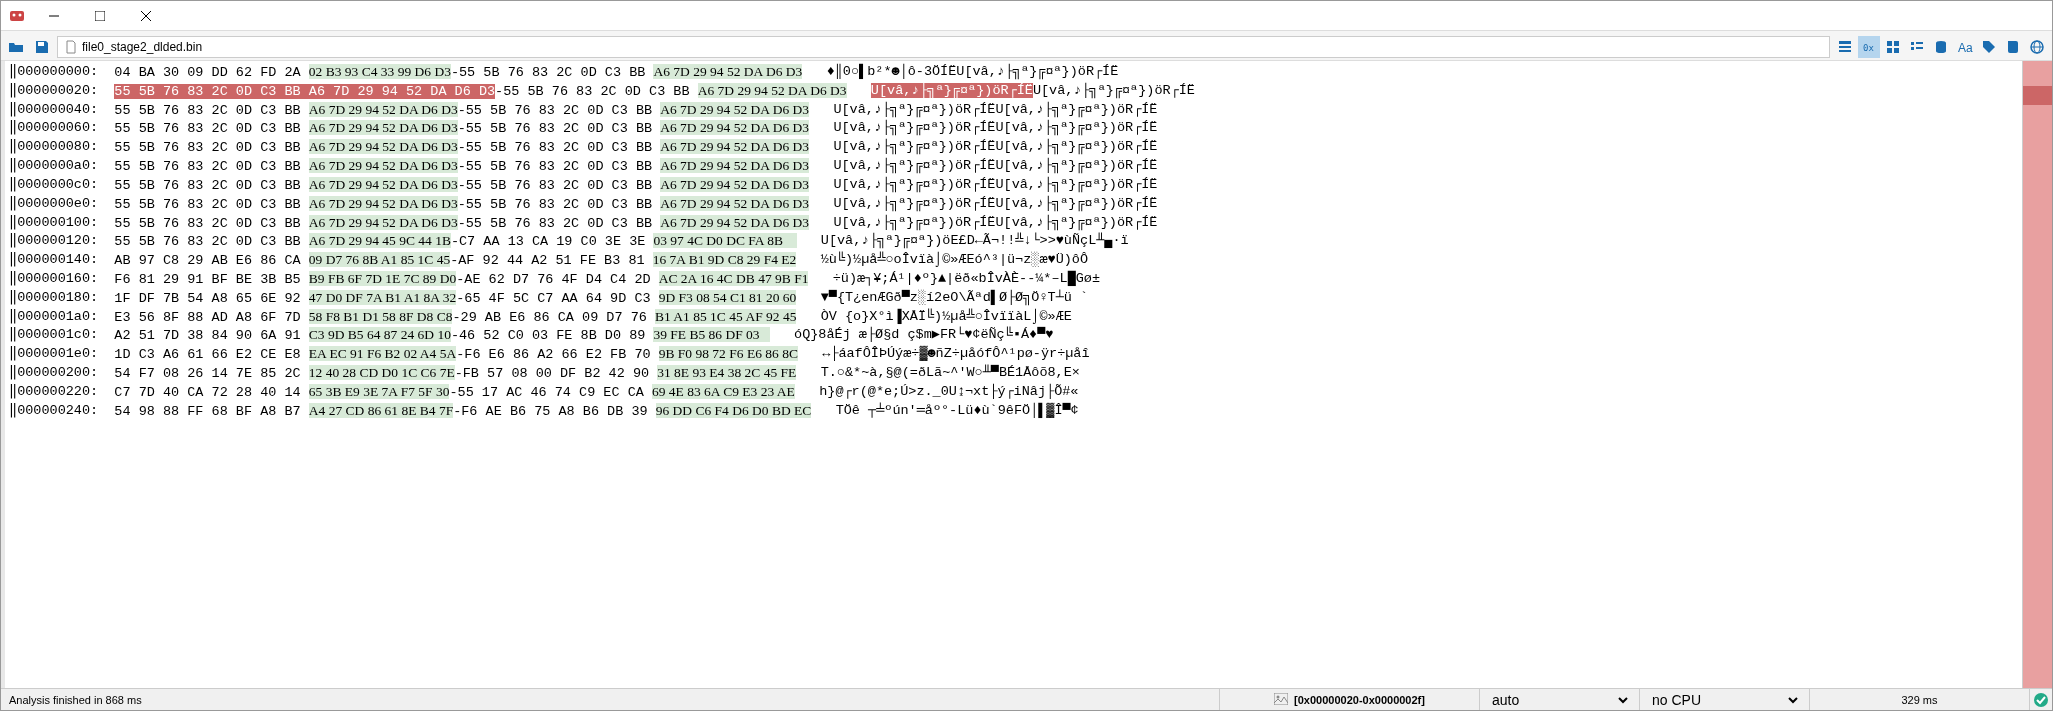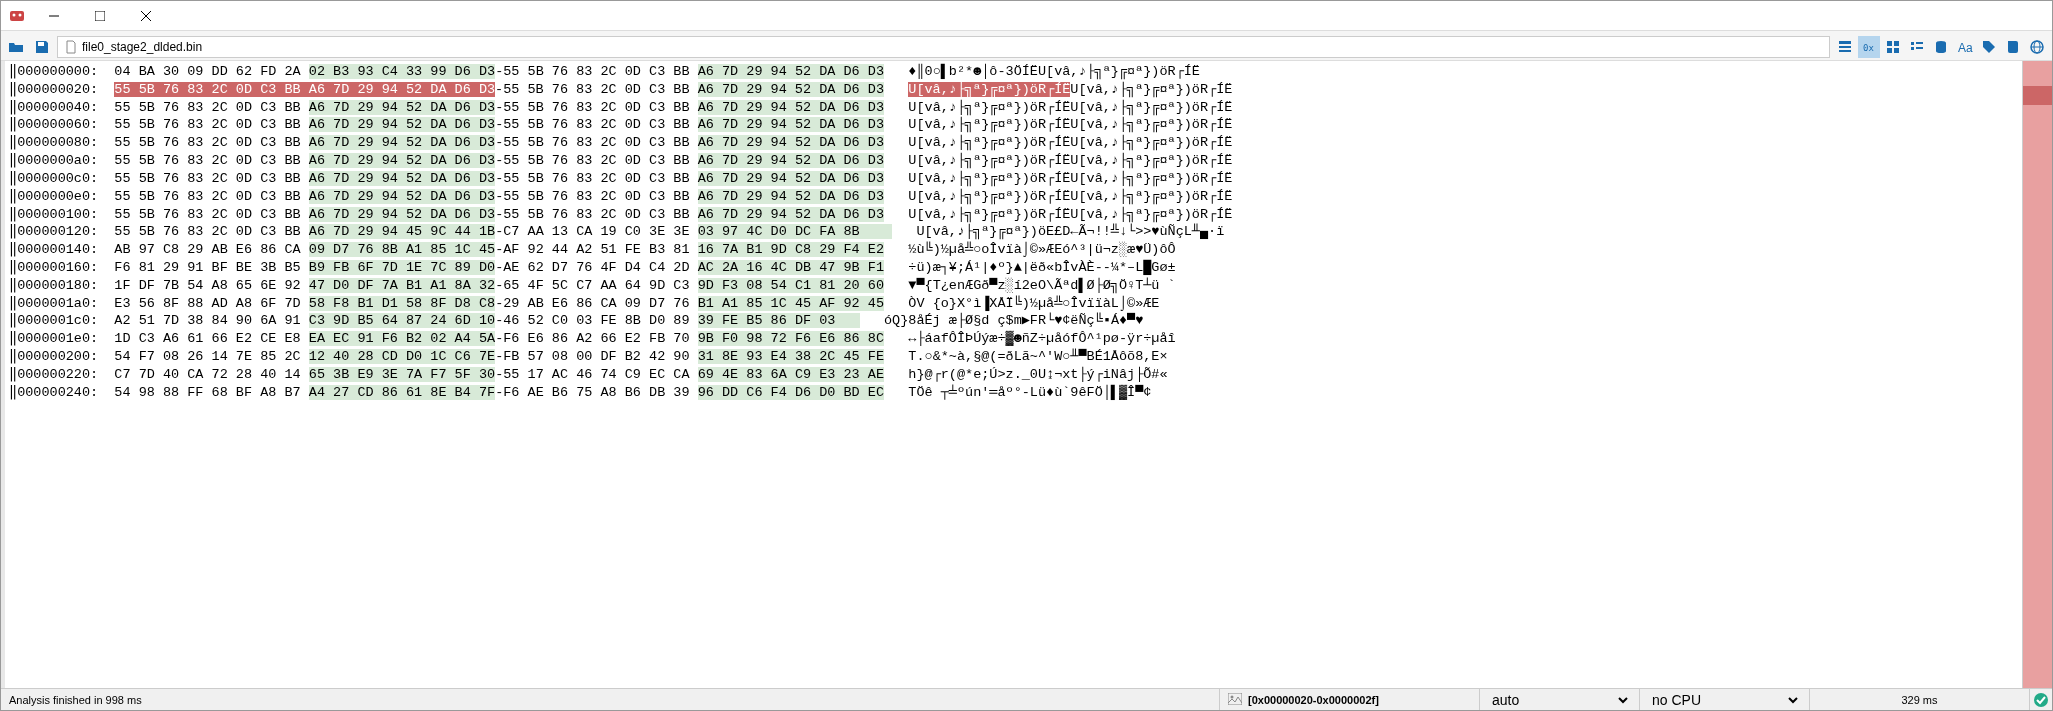--- a/index.html
+++ b/index.html
@@ -17,21 +17,21 @@
 .toolbar-btn.active { background: #b5d5ee; }
 .path-input { flex: 1; height: 22px; border: 1px solid #ccc; padding: 0 6px; font-size: 12px; background: #fff; display: flex; align-items: center; gap: 4px; }
 .path-input .file-icon { width: 14px; height: 14px; }
 .toolbar-right { display: flex; gap: 2px; }
 .content { flex: 1; display: flex; overflow: hidden; text-align: right; }
 .gutter { width: 4px; background: #e8e8e8; }
 .hex-view { flex: 1; overflow: auto; background: #fff; font-family: 'Consolas', 'Courier New', monospace; font-size: 13.5px; line-height: 1.32; padding: 2px 4px; white-space: pre; }
 .hex-line { display: flex; }
 .addr { color: #000; }
 .hex-sel { background: #c66; color: #fff; }
-.hex-hl { background: #d8ead8; }
+.hex-hl { background: #d8ead8; font-family: Liberation Serif, serif; }
 .ascii-sel { background: #c66; color: #fff; }
 .minimap { width: 30px; background: #f0d0d0; border-left: 1px solid #ccc; position: relative; }
 .minimap-slice { position: absolute; left: 0; right: 0; }
 .statusbar { height: 22px; display: flex; align-items: center; background: #f0f0f0; border-top: 1px solid #ccc; font-size: 11px; }
 .status-section { padding: 0 8px; border-right: 1px solid #ccc; height: 100%; display: flex; align-items: center; }
 .status-section.flex { flex: 1; }
 .status-select { border: none; background: transparent; font-size: 14px; width: 100%; }
 .status-center { font-weight: bold; }
 .status-ok { width: 22px; display: flex; align-items: center; justify-content: center; }
 </style>
@@ -149,22 +149,22 @@
   <div class="content">
     <div class="gutter"></div>
     <div class="hex-view" id="hex-view"><div class="hex-line"><span class="addr">‖000000000:  </span><span><span>04 BA 30 09 DD 62 FD 2A </span><span class="hex-hl">02 B3 93 C4 33 99 D6 D3</span><span>-55 5B 76 83 2C 0D C3 BB </span><span class="hex-hl">A6 7D 29 94 52 DA D6 D3</span></span><span>   </span><span>♦║0○▌b²*☻│ô-3ÖÍËU[vâ,♪├╗ª}╔¤ª})öR┌ÍË</span></div><div class="hex-line"><span class="addr">‖000000020:  </span><span><span class="hex-sel">55 5B 76 83 2C 0D C3 BB A6 7D 29 94 52 DA D6 D3</span><span>-55 5B 76 83 2C 0D C3 BB </span><span class="hex-hl">A6 7D 29 94 52 DA D6 D3</span></span><span>   </span><span><span class="ascii-sel">U[vâ,♪├╗ª}╔¤ª})öR┌ÍË</span><span>U[vâ,♪├╗ª}╔¤ª})öR┌ÍË</span></span></div><div class="hex-line"><span class="addr">‖000000040:  </span><span><span>55 5B 76 83 2C 0D C3 BB </span><span class="hex-hl">A6 7D 29 94 52 DA D6 D3</span><span>-55 5B 76 83 2C 0D C3 BB </span><span class="hex-hl">A6 7D 29 94 52 DA D6 D3</span></span><span>   </span><span>U[vâ,♪├╗ª}╔¤ª})öR┌ÍËU[vâ,♪├╗ª}╔¤ª})öR┌ÍË</span></div><div class="hex-line"><span class="addr">‖000000060:  </span><span><span>55 5B 76 83 2C 0D C3 BB </span><span class="hex-hl">A6 7D 29 94 52 DA D6 D3</span><span>-55 5B 76 83 2C 0D C3 BB </span><span class="hex-hl">A6 7D 29 94 52 DA D6 D3</span></span><span>   </span><span>U[vâ,♪├╗ª}╔¤ª})öR┌ÍËU[vâ,♪├╗ª}╔¤ª})öR┌ÍË</span></div><div class="hex-line"><span class="addr">‖000000080:  </span><span><span>55 5B 76 83 2C 0D C3 BB </span><span class="hex-hl">A6 7D 29 94 52 DA D6 D3</span><span>-55 5B 76 83 2C 0D C3 BB </span><span class="hex-hl">A6 7D 29 94 52 DA D6 D3</span></span><span>   </span><span>U[vâ,♪├╗ª}╔¤ª})öR┌ÍËU[vâ,♪├╗ª}╔¤ª})öR┌ÍË</span></div><div class="hex-line"><span class="addr">‖0000000a0:  </span><span><span>55 5B 76 83 2C 0D C3 BB </span><span class="hex-hl">A6 7D 29 94 52 DA D6 D3</span><span>-55 5B 76 83 2C 0D C3 BB </span><span class="hex-hl">A6 7D 29 94 52 DA D6 D3</span></span><span>   </span><span>U[vâ,♪├╗ª}╔¤ª})öR┌ÍËU[vâ,♪├╗ª}╔¤ª})öR┌ÍË</span></div><div class="hex-line"><span class="addr">‖0000000c0:  </span><span><span>55 5B 76 83 2C 0D C3 BB </span><span class="hex-hl">A6 7D 29 94 52 DA D6 D3</span><span>-55 5B 76 83 2C 0D C3 BB </span><span class="hex-hl">A6 7D 29 94 52 DA D6 D3</span></span><span>   </span><span>U[vâ,♪├╗ª}╔¤ª})öR┌ÍËU[vâ,♪├╗ª}╔¤ª})öR┌ÍË</span></div><div class="hex-line"><span class="addr">‖0000000e0:  </span><span><span>55 5B 76 83 2C 0D C3 BB </span><span class="hex-hl">A6 7D 29 94 52 DA D6 D3</span><span>-55 5B 76 83 2C 0D C3 BB </span><span class="hex-hl">A6 7D 29 94 52 DA D6 D3</span></span><span>   </span><span>U[vâ,♪├╗ª}╔¤ª})öR┌ÍËU[vâ,♪├╗ª}╔¤ª})öR┌ÍË</span></div><div class="hex-line"><span class="addr">‖000000100:  </span><span><span>55 5B 76 83 2C 0D C3 BB </span><span class="hex-hl">A6 7D 29 94 52 DA D6 D3</span><span>-55 5B 76 83 2C 0D C3 BB </span><span class="hex-hl">A6 7D 29 94 52 DA D6 D3</span></span><span>   </span><span>U[vâ,♪├╗ª}╔¤ª})öR┌ÍËU[vâ,♪├╗ª}╔¤ª})öR┌ÍË</span></div><div class="hex-line"><span class="addr">‖000000120:  </span><span><span>55 5B 76 83 2C 0D C3 BB </span><span class="hex-hl">A6 7D 29 94 45 9C 44 1B</span><span>-C7 AA 13 CA 19 C0 3E 3E </span><span class="hex-hl">03 97 4C D0 DC FA 8B    </span></span><span>   </span><span>U[vâ,♪├╗ª}╔¤ª})öE£D←Ã¬!!╩↓└&gt;&gt;♥ùÑçL╨▄·ï</span></div><div class="hex-line"><span class="addr">‖000000140:  </span><span><span>AB 97 C8 29 AB E6 86 CA </span><span class="hex-hl">09 D7 76 8B A1 85 1C 45</span><span>-AF 92 44 A2 51 FE B3 81 </span><span class="hex-hl">16 7A B1 9D C8 29 F4 E2</span></span><span>   </span><span>½ù╚)½µå╩○oÎvïà⌡©»ÆEó^³|ü¬z░æ♥Ü)ôÔ</span></div><div class="hex-line"><span class="addr">‖000000160:  </span><span><span>F6 81 29 91 BF BE 3B B5 </span><span class="hex-hl">B9 FB 6F 7D 1E 7C 89 D0</span><span>-AE 62 D7 76 4F D4 C4 2D </span><span class="hex-hl">AC 2A 16 4C DB 47 9B F1</span></span><span>   </span><span>÷ü)æ┐¥;Á¹|♦º}▲|ëð«bÎvÀÈ--¼*–L█Gø±</span></div><div class="hex-line"><span class="addr">‖000000180:  </span><span><span>1F DF 7B 54 A8 65 6E 92 </span><span class="hex-hl">47 D0 DF 7A B1 A1 8A 32</span><span>-65 4F 5C C7 AA 64 9D C3 </span><span class="hex-hl">9D F3 08 54 C1 81 20 60</span></span><span>   </span><span>▼▀{T¿enÆGð▀z░í2eO\Ãªd▌Ø├Ø╗Ö♀T┴ü `</span></div><div class="hex-line"><span class="addr">‖0000001a0:  </span><span><span>E3 56 8F 88 AD A8 6F 7D </span><span class="hex-hl">58 F8 B1 D1 58 8F D8 C8</span><span>-29 AB E6 86 CA 09 D7 76 </span><span class="hex-hl">B1 A1 85 1C 45 AF 92 45</span></span><span>   </span><span>ÒV {o}X°ì▐XÅÏ╚)½µå╩○ÎvïïàL⌡©»ÆE</span></div><div class="hex-line"><span class="addr">‖0000001c0:  </span><span><span>A2 51 7D 38 84 90 6A 91 </span><span class="hex-hl">C3 9D B5 64 87 24 6D 10</span><span>-46 52 C0 03 FE 8B D0 89 </span><span class="hex-hl">39 FE B5 86 DF 03   </span></span><span>   </span><span>óQ}8åÉj æ├Ø§d ç$m▶FR└♥¢ëÑç╚▪Á♦▀♥</span></div><div class="hex-line"><span class="addr">‖0000001e0:  </span><span><span>1D C3 A6 61 66 E2 CE E8 </span><span class="hex-hl">EA EC 91 F6 B2 02 A4 5A</span><span>-F6 E6 86 A2 66 E2 FB 70 </span><span class="hex-hl">9B F0 98 72 F6 E6 86 8C</span></span><span>   </span><span>↔├áafÔÎÞÚýæ÷▓☻ñZ÷µåófÔ^¹pø-ÿr÷µåî</span></div><div class="hex-line"><span class="addr">‖000000200:  </span><span><span>54 F7 08 26 14 7E 85 2C </span><span class="hex-hl">12 40 28 CD D0 1C C6 7E</span><span>-FB 57 08 00 DF B2 42 90 </span><span class="hex-hl">31 8E 93 E4 38 2C 45 FE</span></span><span>   </span><span>T.○&amp;*~à,§@(=ðLã~^'W○╨▀BÉ1Åôõ8,E×</span></div><div class="hex-line"><span class="addr">‖000000220:  </span><span><span>C7 7D 40 CA 72 28 40 14 </span><span class="hex-hl">65 3B E9 3E 7A F7 5F 30</span><span>-55 17 AC 46 74 C9 EC CA </span><span class="hex-hl">69 4E 83 6A C9 E3 23 AE</span></span><span>   </span><span>h}@┌r(@*e;Ú&gt;z._0U↨¬xt├ý┌iNâj├Õ#«</span></div><div class="hex-line"><span class="addr">‖000000240:  </span><span><span>54 98 88 FF 68 BF A8 B7 </span><span class="hex-hl">A4 27 CD 86 61 8E B4 7F</span><span>-F6 AE B6 75 A8 B6 DB 39 </span><span class="hex-hl">96 DD C6 F4 D6 D0 BD EC</span></span><span>   </span><span>TÖê ┬╧ºún'═åº°-Lü♦ù`9êFÖ│▌▓Î▀¢</span></div></div>
     <div class="minimap">
       <div class="minimap-slice" style="top:0;height:100%;background:#e8a0a0"></div>
       <div class="minimap-slice" style="top:4%;height:3%;background:#c66"></div>
     </div>
   </div>
 
   <div class="statusbar">
-    <div class="status-section flex">Analysis finished in 998 ms</div>
-    <div class="status-section status-center" style="width:260px;justify-content:flex-start">
+    <div class="status-section flex">Analysis finished in 868 ms</div>
+    <div class="status-section status-center" style="width:260px;justify-content:center">
       <span style="margin-right:6px"><svg width="14" height="12">
             <rect x="0" y="0" width="14" height="12" fill="none" stroke="#888"></rect>
             <circle cx="4" cy="4" r="1.5" fill="#888"></circle>
             <path d="M0 10l4-4 3 3 3-5 4 6" fill="none" stroke="#888"></path>
           </svg></span>
       <span>[0x00000020-0x0000002f]</span>
     </div>
     <div class="status-section" style="width:160px">
       <select class="status-select"><option>auto</option></select>
     </div>

